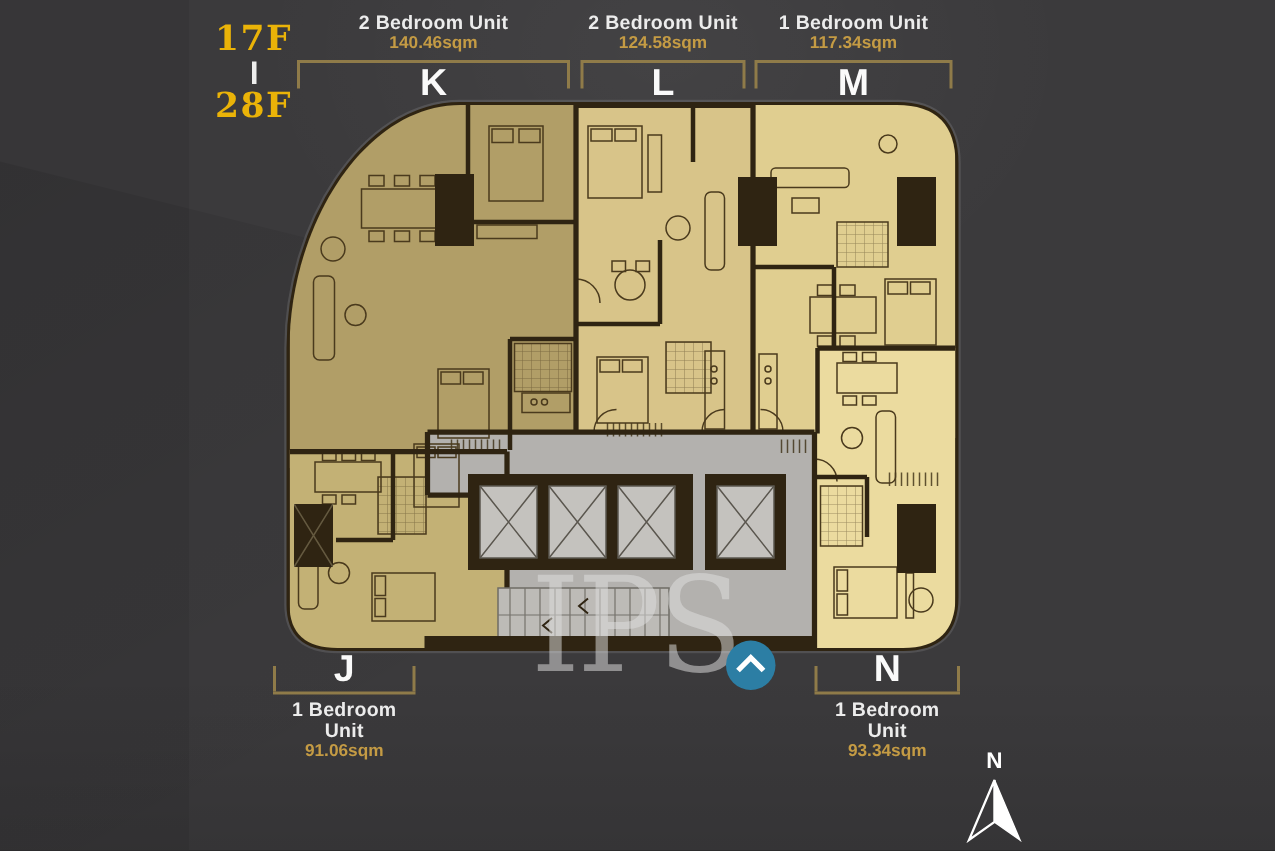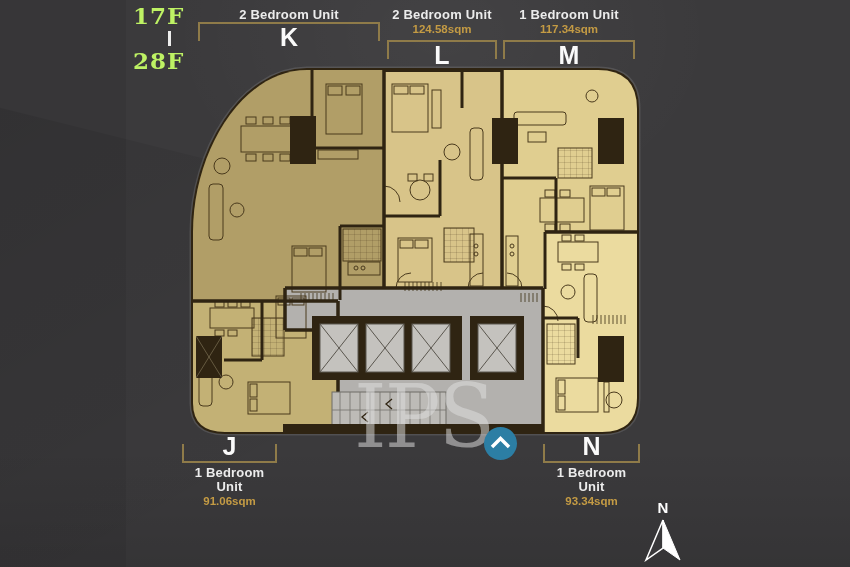--- a/index.html
+++ b/index.html
@@ -11,21 +11,21 @@
   
   .bg-left{position:absolute;left:0;top:0;width:126px;height:100%;background:#373638;}
   .bg-sheen{position:absolute;inset:0;background:radial-gradient(ellipse 420px 300px at 52% 6%, rgba(255,255,255,0.045), rgba(255,255,255,0) 65%);}
   .bg-diag{position:absolute;left:-180px;bottom:-220px;width:760px;height:620px;transform:rotate(14deg);
     background:linear-gradient(135deg, rgba(0,0,0,0.10), rgba(0,0,0,0) 55%);}
   .bg-bottom{position:absolute;left:0;bottom:0;width:100%;height:120px;background:linear-gradient(to top, rgba(0,0,0,0.10), rgba(0,0,0,0));}
 
   svg.plan{position:absolute;left:0;top:0;width:850px;height:567px;}
 
   
-  .floor-range{position:absolute;left:133px;top:4px;width:72px;text-align:left;color:#bef264;}
+  .floor-range{position:absolute;left:133px;top:14px;width:72px;text-align:center;color:#eab308;}
   .fr-f{font-family:"DejaVu Serif", serif;font-weight:bold;font-size:23px;line-height:24px;letter-spacing:1px;}
   .fr-sep{width:3px;height:15px;background:#ededed;margin:3px auto 3px auto;}
 
   
   .unit-top{position:absolute;top:8px;text-align:center;}
   .unit-bottom{position:absolute;text-align:center;}
   .u-type{font-size:13px;font-weight:bold;color:#ececec;line-height:14px;letter-spacing:0.2px;}
   .u-area{font-size:11.5px;font-weight:bold;color:#c49b44;line-height:14px;margin-bottom:4px;}
   .bracket-down{position:relative;height:22px;border-top:2px solid #8f7b49;}
   .bracket-down .tick{position:absolute;top:0;width:2px;height:17px;background:#8f7b49;}
@@ -249,20 +249,21 @@
   </div>
 
   <div class="floor-range">
     <div class="fr-f">17F</div>
     <div class="fr-sep"></div>
     <div class="fr-f">28F</div>
   </div>
 
   <div class="unit-top" style="left:198px;width:182px;">
     <div class="u-type">2 Bedroom Unit</div>
+    <div class="u-area">140.46sqm</div>
     <div class="bracket-down">
       <span class="tick l"></span>
       <span class="tick r"></span>
       <div class="u-letter">K</div>
     </div>
   </div>
 
   <div class="unit-top" style="left:387px;width:110px;">
     <div class="u-type">2 Bedroom Unit</div>
     <div class="u-area">124.58sqm</div>

